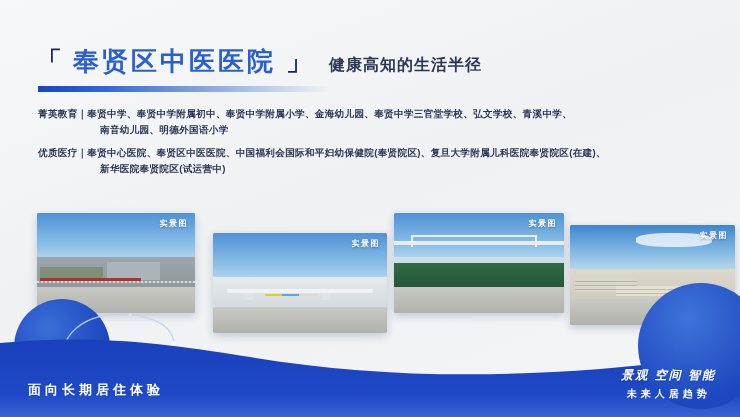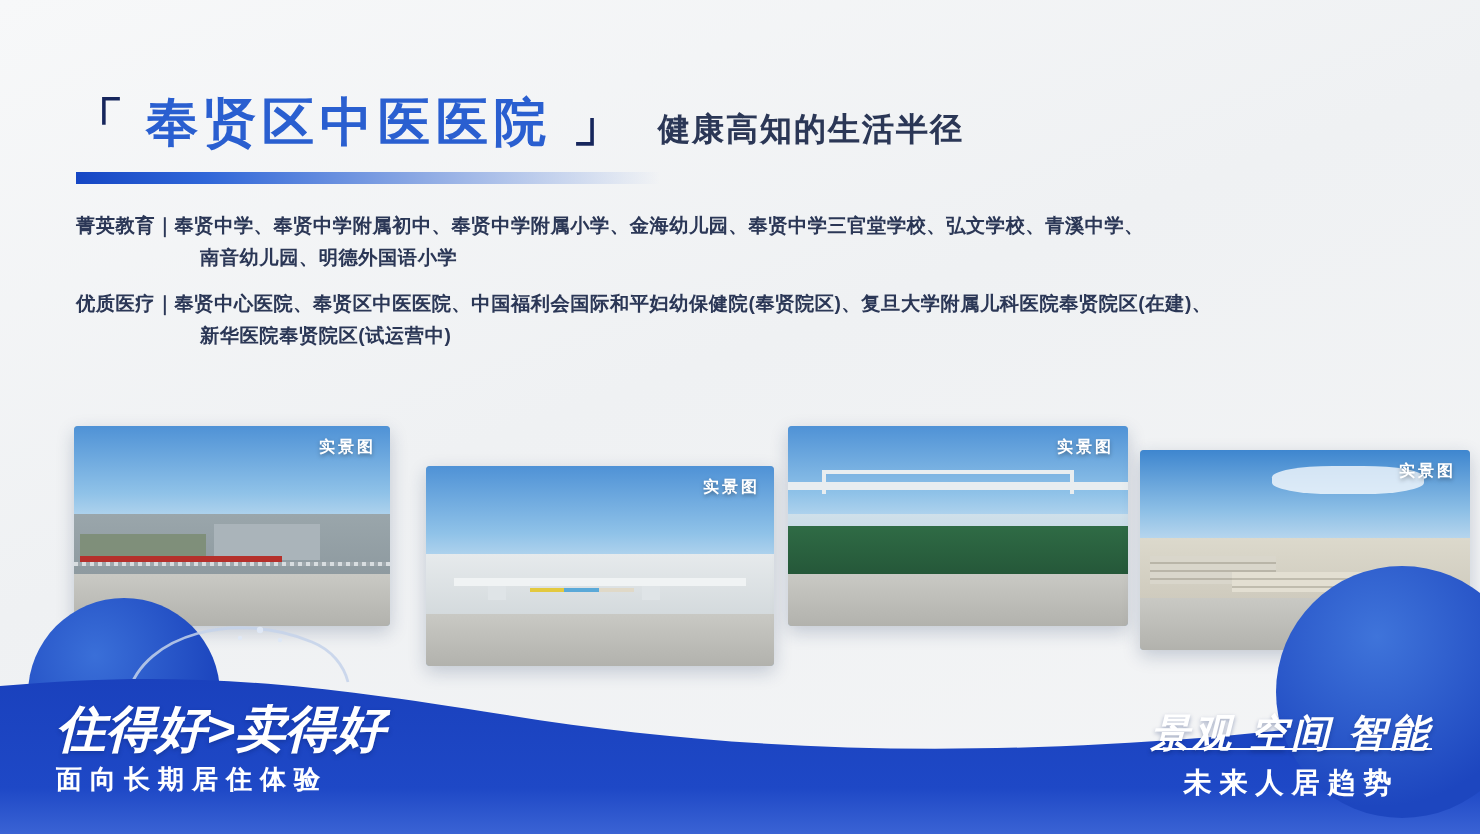--- a/index.html
+++ b/index.html
@@ -193,32 +193,31 @@
     letter-spacing: 4px;
     white-space: nowrap;
   }
   .slogan-right {
     position: absolute;
     right: 24px; bottom: 16px;
     text-align: center;
     z-index: 6;
   }
   .slogan-right .big {
-    font-size: 19px;
+    font-size: 12px;
     font-weight: 700;
     font-style: italic;
     color: #ffffff;
     letter-spacing: 2px;
     white-space: nowrap;
     text-shadow: 0 1px 2px rgba(10,32,96,.35);
-    text-decoration: underline;
   }
   .slogan-right .small {
     margin-top: 3px;
-    font-size: 14px;
+    font-size: 10px;
     font-weight: 700;
     color: #ffffff;
     letter-spacing: 4px;
     white-space: nowrap;
   }
 </style>
 </head>
 <body>
 
 <div class="slide">
@@ -315,21 +314,20 @@
         <stop offset="70%" stop-color="#1e48c6"></stop>
         <stop offset="100%" stop-color="#3a63d4"></stop>
       </linearGradient>
     </defs>
     <path d="M0,26 C90,18 150,24 250,40 C360,58 470,62 600,52 C660,47 705,40 740,34 L740,100 L0,100 Z" fill="url(#waveGrad)"></path>
   </svg>
 
   <div class="circle-right"></div>
 
   <div class="slogan-left">
-    <div class="big">住得好&gt;卖得好</div>
     <div class="small">面向长期居住体验</div>
   </div>
 
   <div class="slogan-right">
     <div class="big">景观 空间 智能</div>
     <div class="small">未来人居趋势</div>
   </div>
 
 </div>
 

